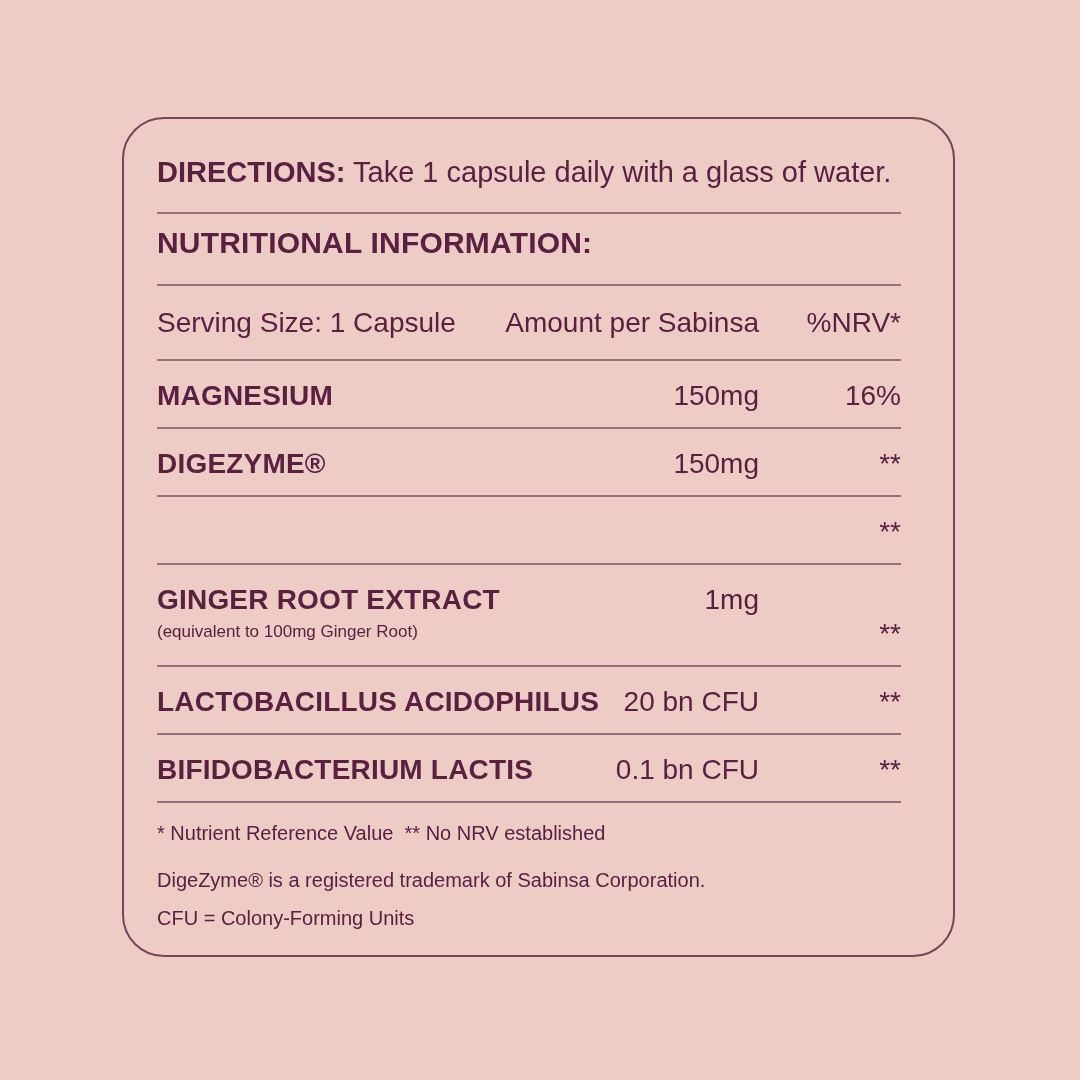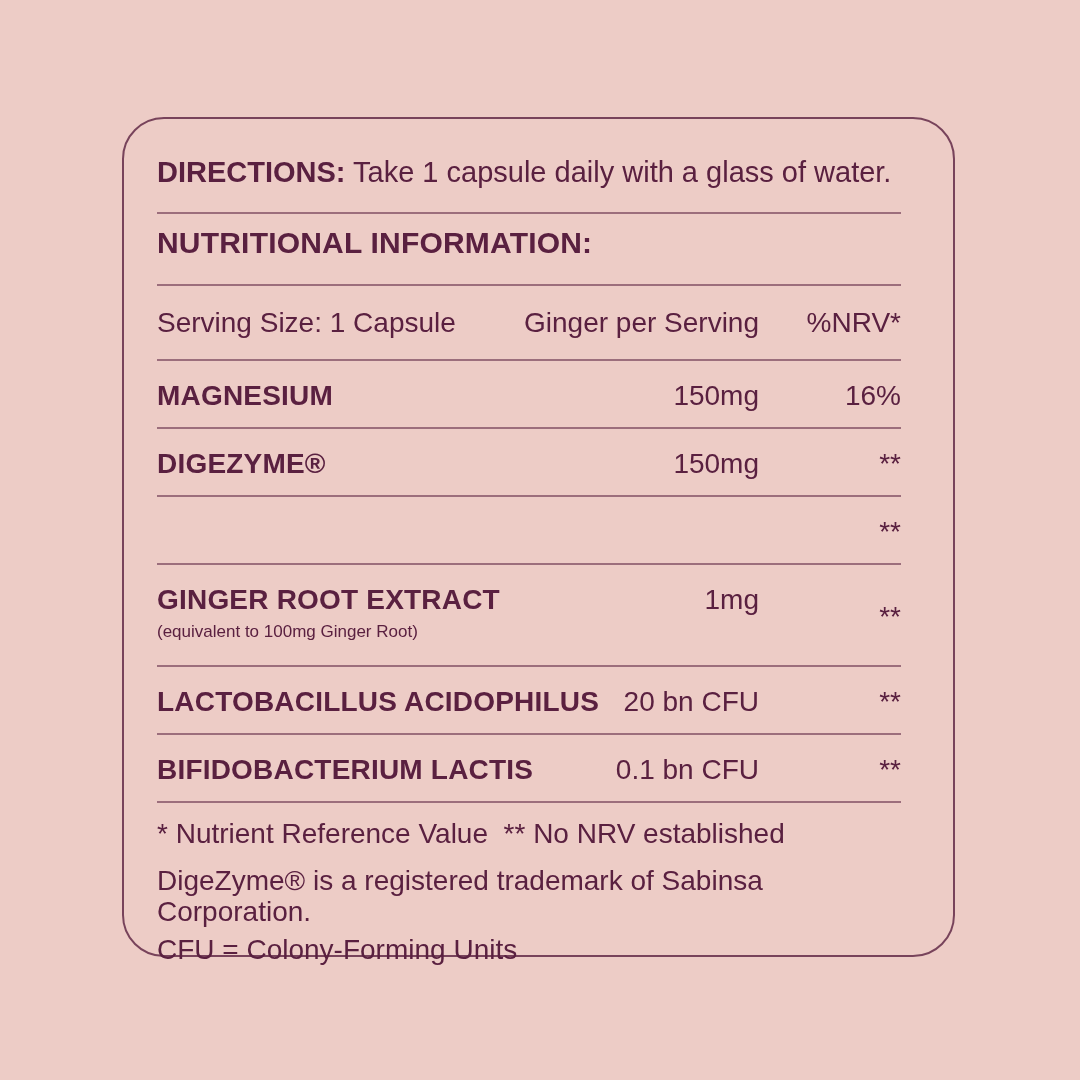--- a/index.html
+++ b/index.html
@@ -35,21 +35,21 @@
 
   .nutrition-heading {
     padding: 13px 0 25px 0;
     font-size: 30px; line-height: 32px;
     font-weight: bold;
     letter-spacing: 0.2px;
   }
 
   .trow {
     display: flex;
-    align-items: center;
+    align-items: flex-end;
   }
   .cell-main {
     flex: 0 0 602px;
     display: flex;
     justify-content: space-between;
     align-items: flex-start;
   }
   .cell-nrv {
     flex: 1;
     text-align: right;
@@ -64,42 +64,42 @@
     padding: 19px 0 16px 0;
     font-size: 28px; line-height: 31px; gap: 11px;
   }
   .row-name { font-weight: bold; letter-spacing: 0.2px; }
   .row-note { display: block; font-weight: normal; font-size: 17px; line-height: 34px; }
   .row-note:empty { display: none; }
   .row-amount, .row-nrv, .hdr { font-weight: normal; }
 
   .footnotes {
     padding-top: 15px;
-    font-size: 28px; line-height: 31px;
+    font-size: 20px; line-height: 31px;
   }
   .footnotes .fn-line { margin: 0 0 7px 0; white-space: pre-wrap; }
   .footnotes .fn-trademark { margin-top: 16px; }
 </style>
 </head>
 <body>
 
 <div class="stage">
   <div class="card">
 
     <div class="directions rule-bottom">
       <span class="label">DIRECTIONS:</span><span> Take 1 capsule daily with a glass of water.</span>
     </div>
 
     <div class="nutrition-heading rule-bottom">NUTRITIONAL INFORMATION:</div>
 
     <div class="table">
       <div class="trow header-row rule-bottom">
         <div class="cell-main">
           <span class="hdr">Serving Size: 1 Capsule</span>
-          <span class="hdr">Ginger per Serving</span>
+          <span class="hdr">Amount per Sabinsa</span>
         </div>
         <span class="cell-nrv hdr">%NRV*</span>
       </div>
 
   <div class="trow data-row rule-bottom">
     <div class="cell-main">
       <div class="name-wrap">
         <span class="row-name">MAGNESIUM</span>
         
       </div>

